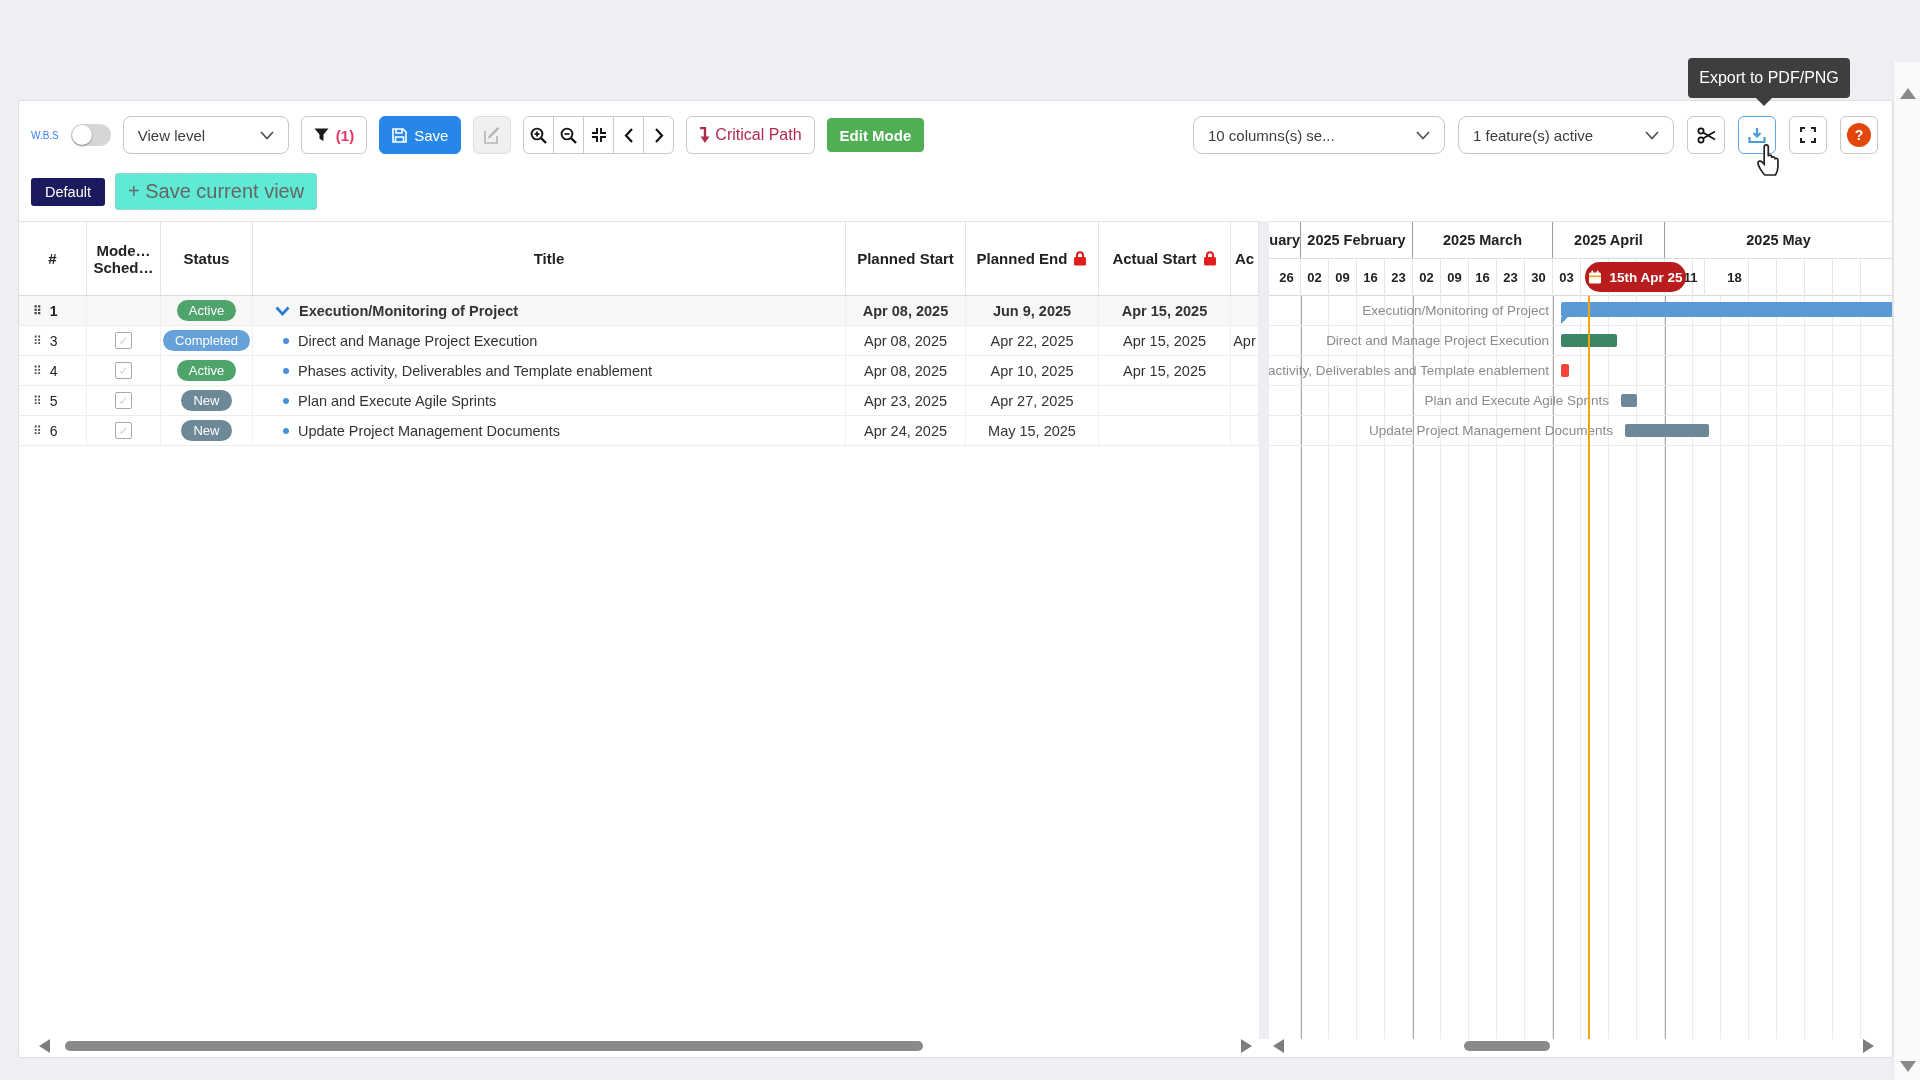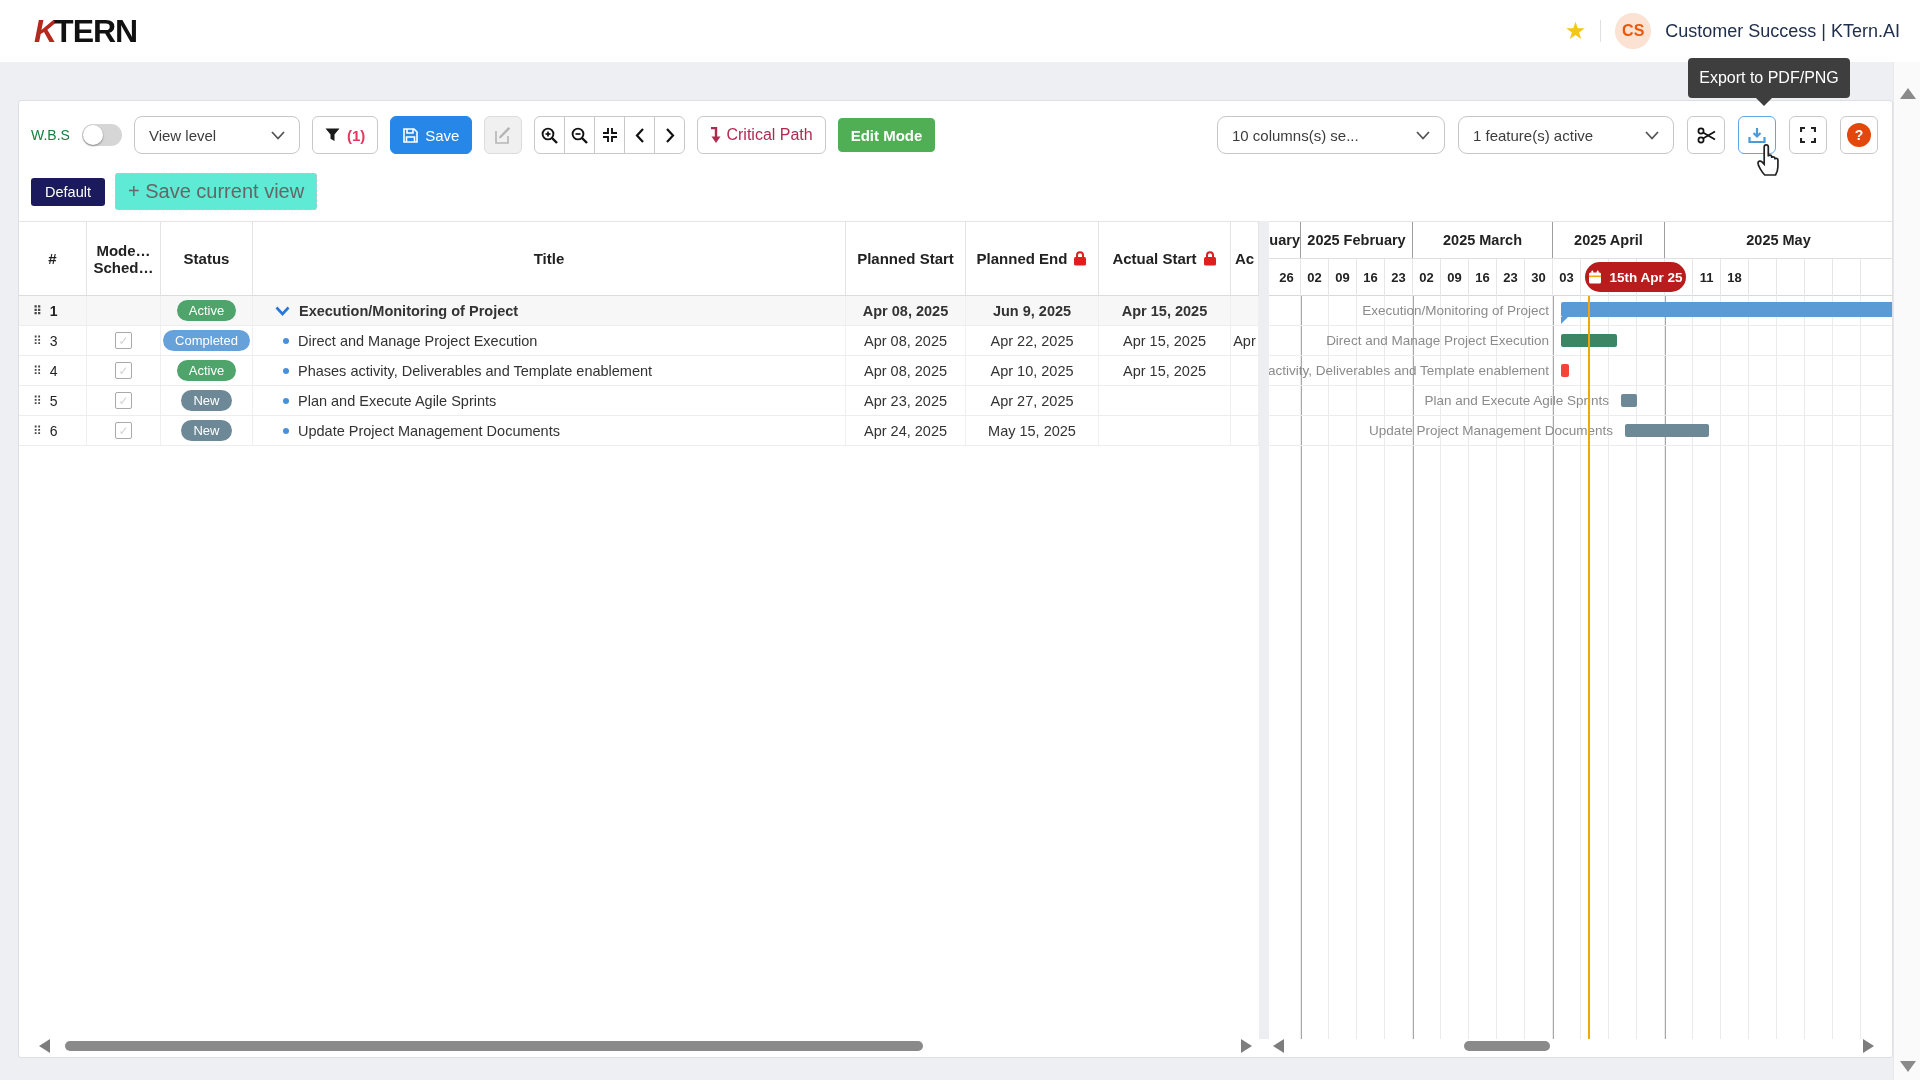--- a/index.html
+++ b/index.html
@@ -22,28 +22,28 @@
   .tooltip { position:absolute; left:1688px; top:58px; width:162px; height:40px; background:#3e3e3e; color:#fff;
              font-size:16px; display:flex; align-items:center; justify-content:center; border-radius:4px; z-index:60; }
   .tooltip:after { content:""; position:absolute; left:68px; top:40px; border:8px solid transparent; border-top-color:#3e3e3e; }
 
   
   .panel { position:absolute; left:18px; top:100px; width:1875px; height:958px; background:#fff;
            border:1px solid #dcdfe4; border-radius:3px; }
 
   
   .toolbar { position:absolute; left:12px; top:14px; right:14px; height:40px; display:flex; align-items:center; gap:12px; }
-  .tlabel { font-size:14px; color:#15803d; }
+  .tlabel { font-size:10px; color:#3b82f6; }
   .toggle { width:40px; height:22px; border-radius:11px; background:#d6d6d6; position:relative; flex:0 0 auto; }
   .toggle .knob { position:absolute; left:1px; top:1px; width:20px; height:20px; border-radius:50%; background:#fff; box-shadow:0 1px 2px rgba(0,0,0,.4); }
   .select { height:38px; border:1px solid #c6c6c6; border-radius:8px; background:#fff; display:flex; align-items:center;
             padding:0 14px; font-size:15px; color:#3c3c3c; gap:10px; }
   .select .chev { margin-left:auto; }
   .sel-view { width:166px; }
-  .sel-cols { width:228px; border-radius:9px; }
+  .sel-cols { width:252px; border-radius:9px; }
   .sel-feat { width:216px; border-radius:9px; }
   .btn { height:38px; border:1px solid #c9c9c9; border-radius:6px; background:#fff; display:flex; align-items:center;
          justify-content:center; gap:7px; font-size:15px; color:#333; padding:0 12px; }
   .btn-filter .fcount { color:#e8365f; font-weight:700; }
   .btn-save { background:#2787e9; border-color:#2787e9; color:#fff; }
   .btn-edit { width:38px; padding:0; background:#f0f0f0; border-color:#ddd; }
   .seg { display:flex; }
   .seg .btn { width:31px; padding:0; border-radius:0; margin-left:-1px; }
   .seg .btn:first-child { border-radius:6px 0 0 6px; margin-left:0; }
   .seg .btn:last-child { border-radius:0 6px 6px 0; }
@@ -119,29 +119,20 @@
   .varr-down { position:absolute; left:6px; bottom:8px; border-left:8px solid transparent; border-right:8px solid transparent; border-top:11px solid #8a8a8a; }
 
   .cursor-hand { position:absolute; left:1752px; top:138px; z-index:70; }
   .chev-svg { flex:0 0 auto; }
 </style>
 </head>
 <body>
 
 <div class="app">
 
-  <div class="topbar">
-    <div class="logo"><span class="k">K</span><span>TERN</span></div>
-    <div class="top-right">
-      <span class="star">★</span>
-      <span class="vdiv"></span>
-      <span class="avatar">CS</span>
-      <span class="username">Customer Success | KTern.AI</span>
-    </div>
-  </div>
 
   <div class="tooltip">
       <span>Export to PDF/PNG</span>
     </div>
 
   <svg class="cursor-hand" width="34" height="40" viewBox="0 0 24 28">
     <path d="M9 26 C7.2 24.2 4.2 19.6 4.2 17.6 C4.2 16.2 6 15.7 7 16.7 L8.6 18.3 V6.2 C8.6 4.2 11.5 4.2 11.5 6.2 V13 C11.5 11.6 13.9 11.6 13.9 13 V14 C13.9 12.8 16.2 12.9 16.2 14.2 V15 C16.2 13.9 18.3 14 18.3 15.3 V20 C18.3 23 16.6 26 16.6 26 Z" fill="#fff" stroke="#222" stroke-width="1.2"></path>
   </svg>
 
   <div class="vscroll">
@@ -426,21 +417,21 @@
             <div class="g-week" style="left: 144px;">02</div>
             <div class="g-week" style="left: 172px;">09</div>
             <div class="g-week" style="left: 200px;">16</div>
             <div class="g-week" style="left: 228px;">23</div>
             <div class="g-week" style="left: 256px;">30</div>
             <div class="g-week" style="left: 284px;">03</div>
             <div class="g-week" style="left: 312px;"></div>
             <div class="g-week" style="left: 340px;"></div>
             <div class="g-week" style="left: 368px;"></div>
             <div class="g-week" style="left: 396px;"></div>
-            <div class="g-week" style="left: 424px;">11</div>
+            <div class="g-week" style="left: 408px;">11</div>
             <div class="g-week" style="left: 452px;">18</div>
             <div class="g-week" style="left: 480px;"></div>
             <div class="g-week" style="left: 508px;"></div>
             <div class="g-week" style="left: 536px;"></div>
             <div class="g-week" style="left: 564px;"></div>
             <div class="today-pill" style="left: 316px; width: 101px; background: #b91c1c;">
               <svg width="14" height="14" viewBox="0 0 14 14">
                 <rect x="1" y="2.5" width="12" height="11" rx="1.5" fill="#fff"></rect>
                 <rect x="1" y="5.5" width="12" height="1.6" fill="#f2a50c"></rect>
                 <rect x="3.4" y="0.5" width="1.8" height="3.4" rx="0.9" fill="#fff"></rect>

